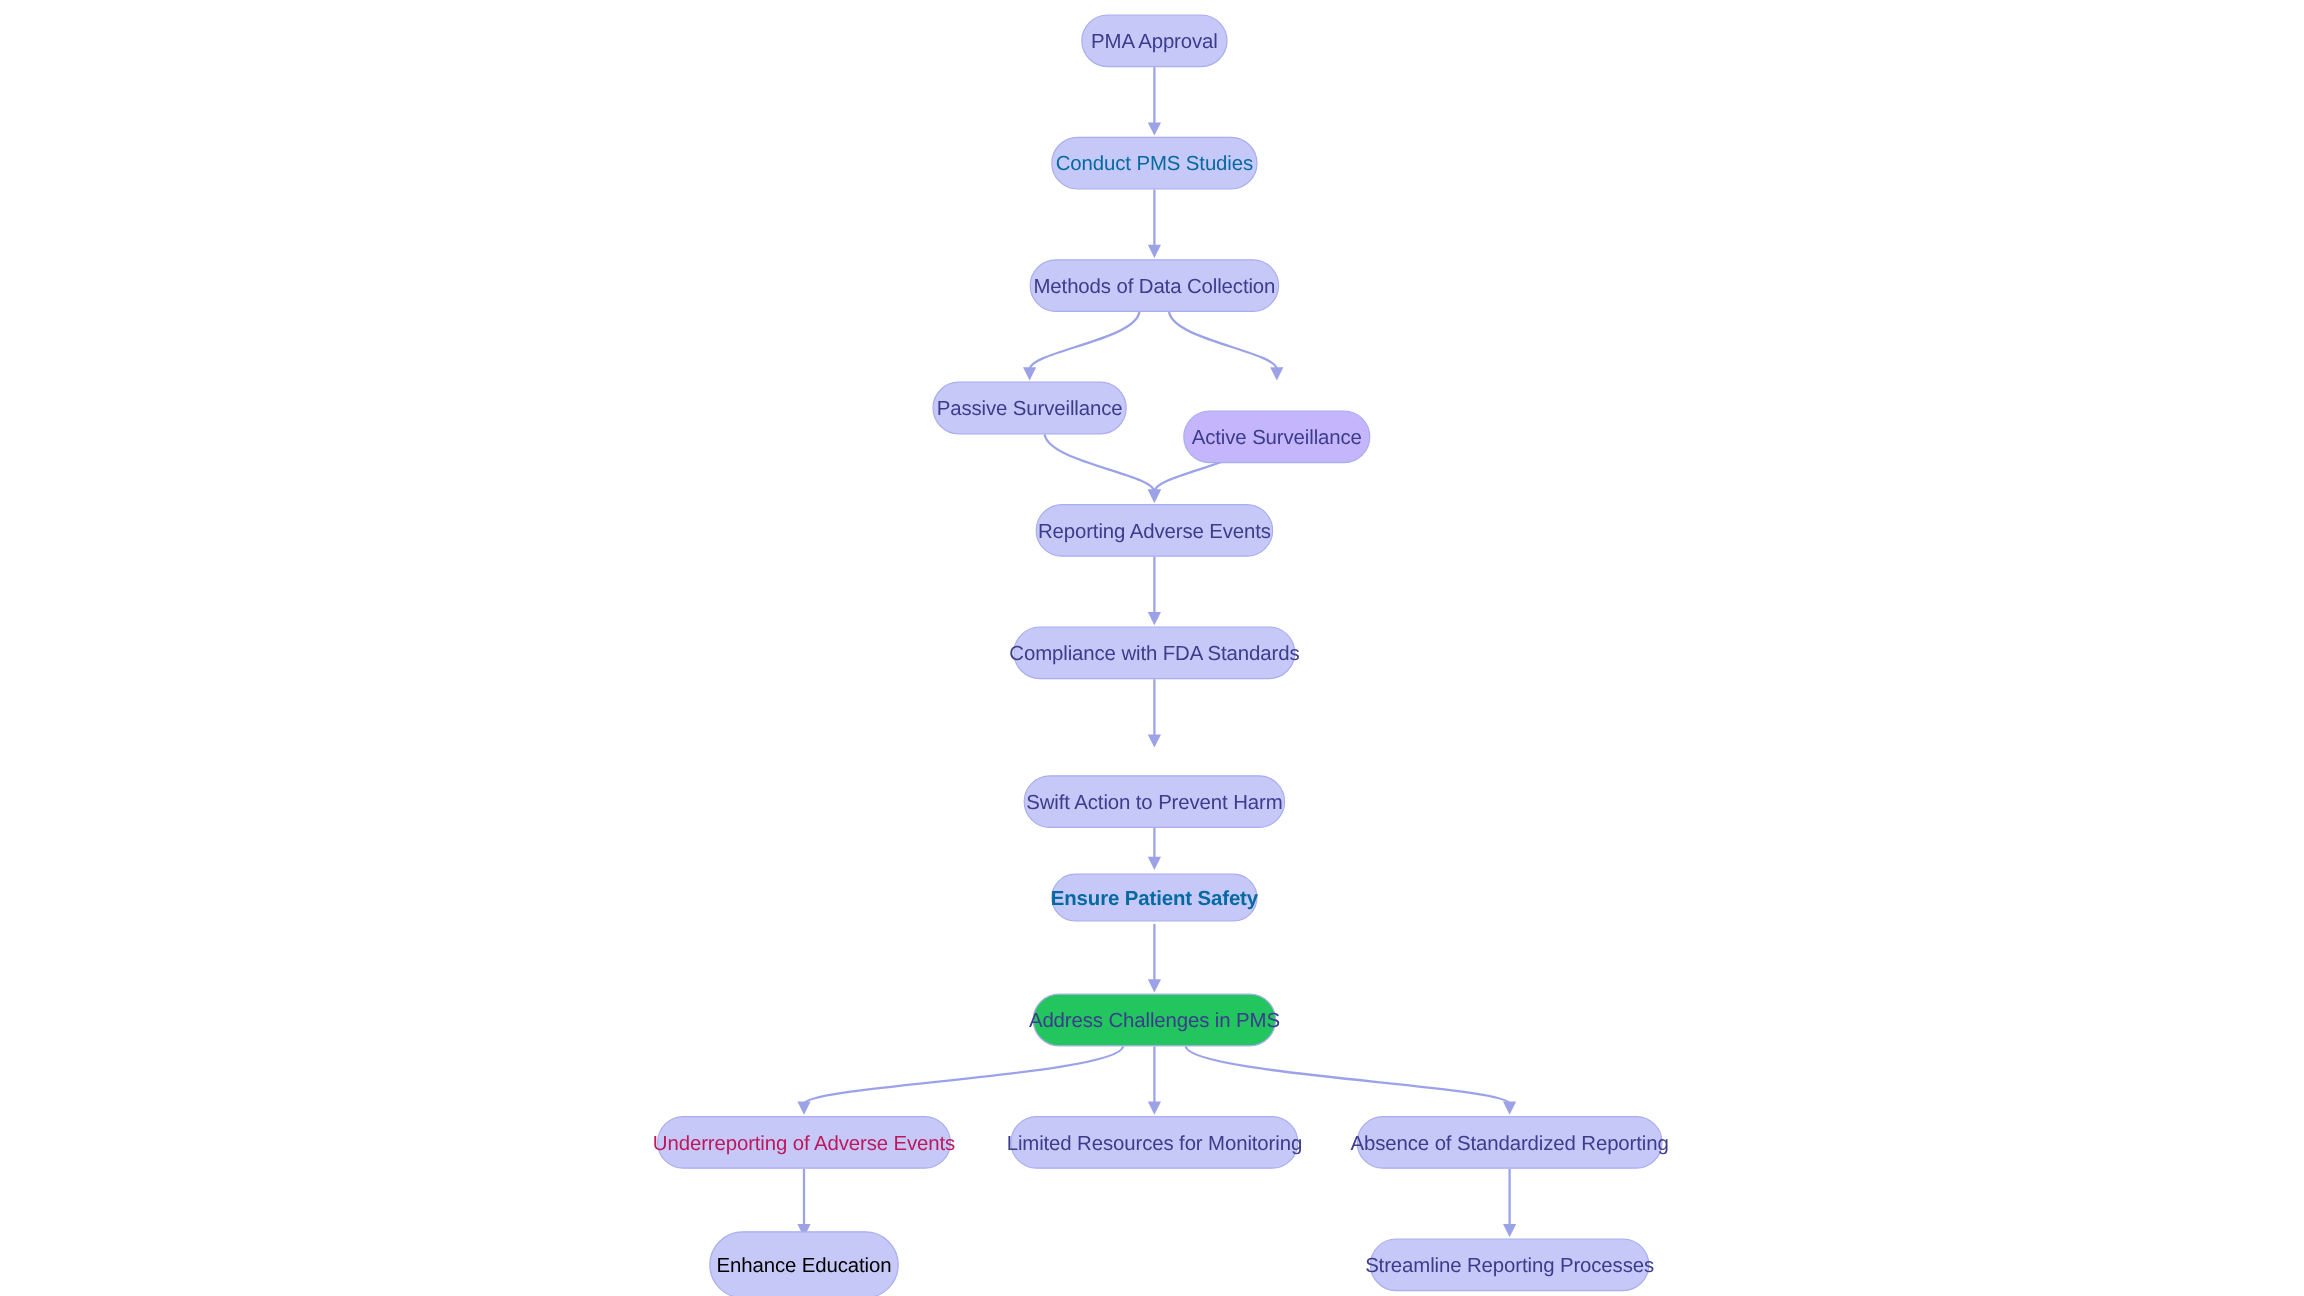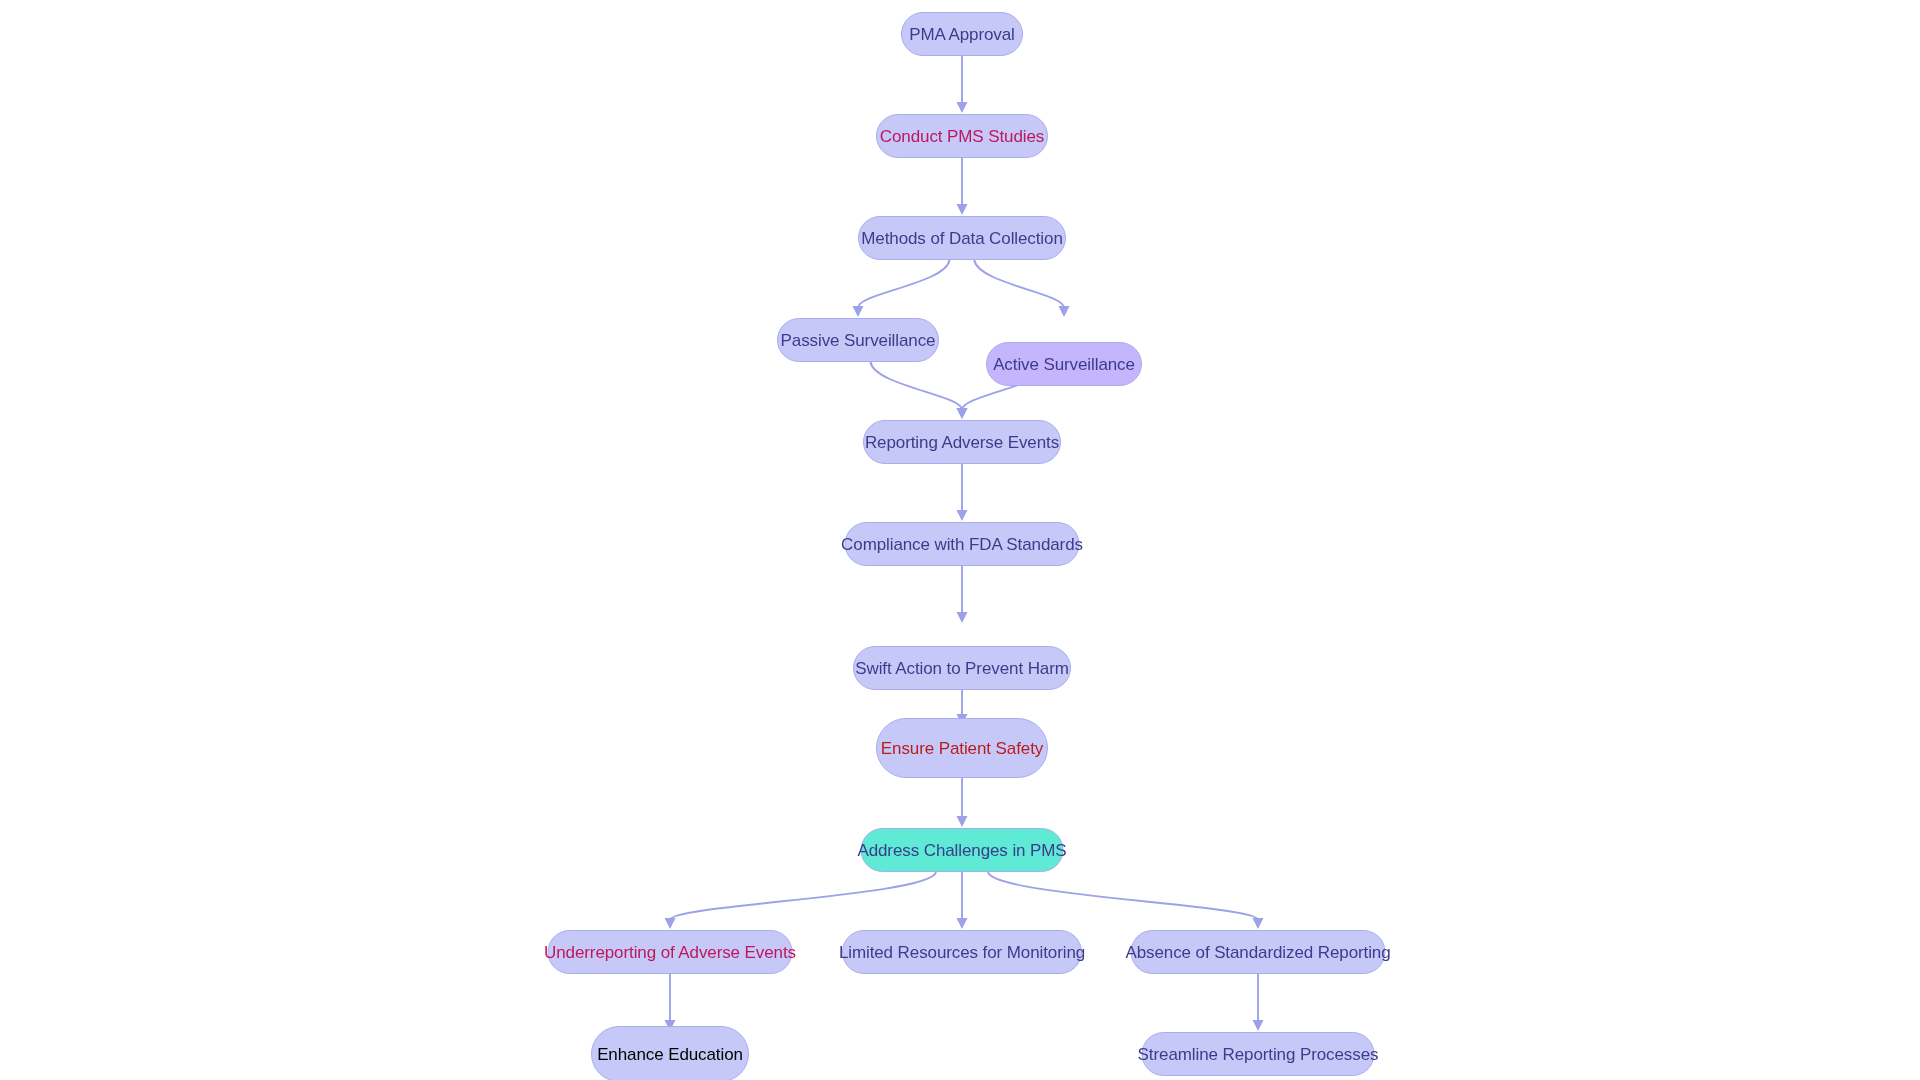--- a/index.html
+++ b/index.html
@@ -83,45 +83,45 @@
       <polygon points="1252.5,918 1263.5,918 1258,929" fill="#9ca2e8"></polygon>
       <path d="M670,974 L670,1022" fill="none" stroke="#9ca2e8" stroke-width="1.9"></path>
       <polygon points="664.5,1020 675.5,1020 670,1031" fill="#9ca2e8"></polygon>
       <path d="M1258,974 L1258,1022" fill="none" stroke="#9ca2e8" stroke-width="1.9"></path>
       <polygon points="1252.5,1020 1263.5,1020 1258,1031" fill="#9ca2e8"></polygon>
     </svg>
   <div id="node-layer">
       <div class="node" style="left: 962px; top: 34px; width: 122px; height: 44px; background: rgb(198, 201, 248); border-color: rgb(169, 173, 238); color: rgb(60, 60, 140);">
         <span class="node-label">PMA Approval</span>
       </div>
-      <div class="node" style="left: 962px; top: 136px; width: 172px; height: 44px; background: rgb(198, 201, 248); border-color: rgb(169, 173, 238); color: #be185d;">
+      <div class="node" style="left: 962px; top: 136px; width: 172px; height: 44px; background: rgb(198, 201, 248); border-color: rgb(169, 173, 238); color: #0369a1;">
         <span class="node-label">Conduct PMS Studies</span>
       </div>
       <div class="node" style="left: 962px; top: 238px; width: 208px; height: 44px; background: rgb(198, 201, 248); border-color: rgb(169, 173, 238); color: rgb(60, 60, 140);">
         <span class="node-label">Methods of Data Collection</span>
       </div>
       <div class="node" style="left: 858px; top: 340px; width: 162px; height: 44px; background: rgb(198, 201, 248); border-color: rgb(169, 173, 238); color: rgb(60, 60, 140);">
         <span class="node-label">Passive Surveillance</span>
       </div>
       <div class="node" style="left: 1064px; top: 340px; width: 156px; height: 44px; background: #c4b5fd; border-color: rgb(169, 173, 238); color: rgb(60, 60, 140); margin-top: 24px;">
         <span class="node-label">Active Surveillance</span>
       </div>
       <div class="node" style="left: 962px; top: 442px; width: 198px; height: 44px; background: rgb(198, 201, 248); border-color: rgb(169, 173, 238); color: rgb(60, 60, 140);">
         <span class="node-label">Reporting Adverse Events</span>
       </div>
       <div class="node" style="left: 962px; top: 544px; width: 235px; height: 44px; background: rgb(198, 201, 248); border-color: rgb(169, 173, 238); color: rgb(60, 60, 140);">
         <span class="node-label">Compliance with FDA Standards</span>
       </div>
       <div class="node" style="left: 962px; top: 646px; width: 218px; height: 44px; background: rgb(198, 201, 248); border-color: rgb(169, 173, 238); color: rgb(60, 60, 140); margin-top: 22px;">
         <span class="node-label">Swift Action to Prevent Harm</span>
       </div>
-      <div class="node" style="left: 962px; top: 748px; width: 172px; height: 60px; background: rgb(198, 201, 248); border-color: rgb(169, 173, 238); color: #b91c1c;">
+      <div class="node" style="left: 962px; top: 748px; width: 172px; height: 40px; background: rgb(198, 201, 248); border-color: rgb(169, 173, 238); color: #0369a1; font-weight: bold;">
         <span class="node-label">Ensure Patient Safety</span>
       </div>
-      <div class="node" style="left: 962px; top: 850px; width: 203px; height: 44px; background: #5eead4; border-color: rgb(169, 173, 238); color: rgb(60, 60, 140);">
+      <div class="node" style="left: 962px; top: 850px; width: 203px; height: 44px; background: #22c55e; border-color: rgb(169, 173, 238); color: rgb(60, 60, 140);">
         <span class="node-label">Address Challenges in PMS</span>
       </div>
       <div class="node" style="left: 670px; top: 952px; width: 245px; height: 44px; background: rgb(198, 201, 248); border-color: rgb(169, 173, 238); color: #be185d;">
         <span class="node-label">Underreporting of Adverse Events</span>
       </div>
       <div class="node" style="left: 962px; top: 952px; width: 240px; height: 44px; background: rgb(198, 201, 248); border-color: rgb(169, 173, 238); color: rgb(60, 60, 140);">
         <span class="node-label">Limited Resources for Monitoring</span>
       </div>
       <div class="node" style="left: 1258px; top: 952px; width: 255px; height: 44px; background: rgb(198, 201, 248); border-color: rgb(169, 173, 238); color: rgb(60, 60, 140);">
         <span class="node-label">Absence of Standardized Reporting</span>

